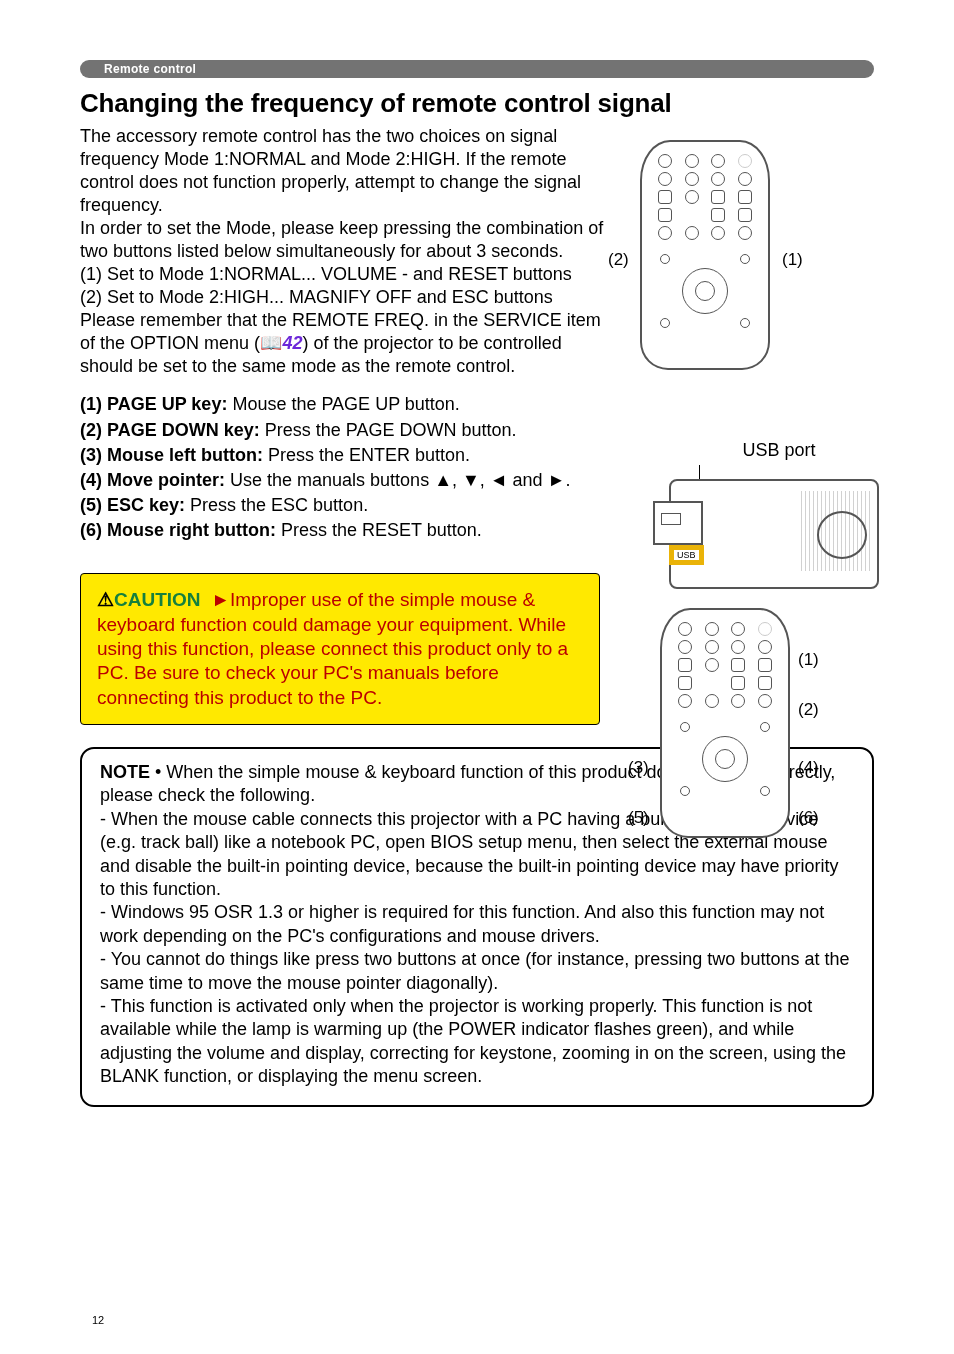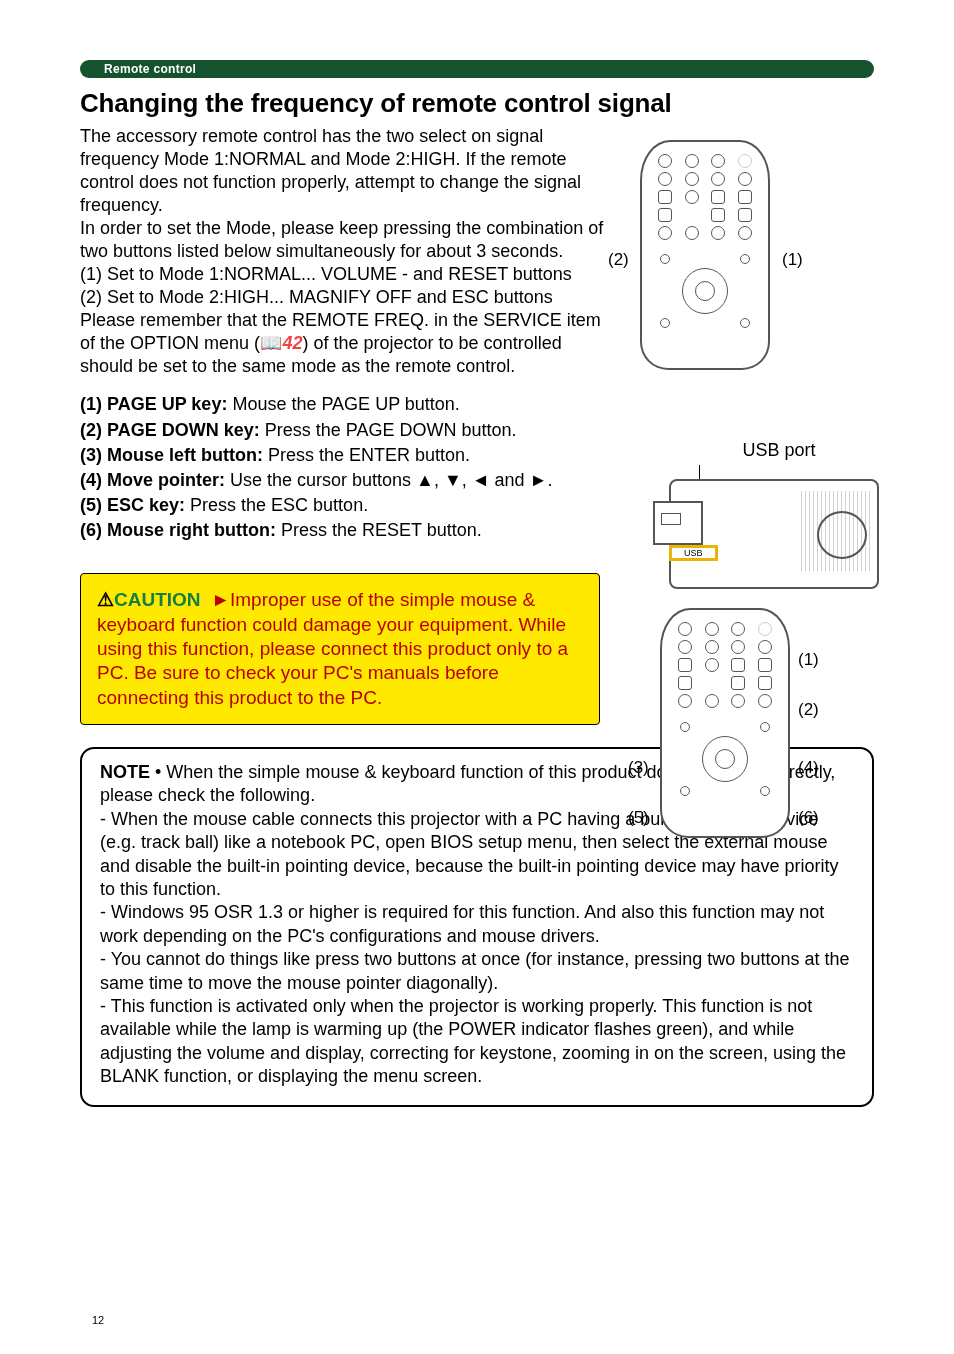--- a/index.html
+++ b/index.html
@@ -6,42 +6,42 @@
   body {
     width: 954px;
     height: 1354px;
     font-family: Arial, Helvetica, sans-serif;
     color: #000;
     position: relative;
     background: #fff;
   }
   .page { padding: 60px 80px 40px 80px; position: relative; }
   .topbar {
-    background: #14532d;
+    background: #737373;
     border-radius: 10px;
     padding: 2px 10px 2px 24px;
     color: #fff;
     font-weight: bold;
     font-size: 12px;
     letter-spacing: .3px;
     margin-bottom: 10px;
   }
   h2.heading {
     font-family: Arial, Helvetica, sans-serif;
     font-weight: 900;
     font-size: 26px;
     margin: 10px 0 6px 0;
     letter-spacing: -.2px;
   }
   .body-text {
     font-size: 18px;
     line-height: 1.28;
     width: 530px;
   }
-  .ref { color: #ef4444; font-style: italic; font-weight: bold; }
+  .ref { color: #6d28d9; font-style: italic; font-weight: bold; }
   .ref-icon { color:#0060d0; font-weight:bold; font-style:normal; }
   .section2 { margin-top: 18px; }
   .list { margin-top: 14px; font-size: 18px; line-height: 1.4; }
   .list b { font-weight: 900; }
   .caution-box {
     background: #ffe900;
     border: 1px solid #000;
     border-radius: 4px;
     padding: 14px 16px;
     width: 520px;
@@ -80,21 +80,21 @@
   .usb-title { font-size:18px; text-align:center; }
   .proj {
     width: 210px; height: 110px;
     border:2px solid #555; border-radius:8px; position:relative;
     background:#fff;
   }
   .proj .lens { position:absolute; right:10px; top:30px; width:50px; height:48px; border:2px solid #555; border-radius:50%; }
   .proj .vents { position:absolute; right:6px; top:10px; width:70px; height:80px; background: repeating-linear-gradient(90deg,#666 0 1px,transparent 1px 4px); opacity:.3;}
   .proj .panel { position:absolute; left:-18px; top:20px; width:50px; height:44px; border:2px solid #555; background:#fff; }
   .proj .usb-port { position:absolute; left:-10px; top:32px; width:20px; height:12px; border:1.5px solid #555; background:#fff; }
-  .proj .usb-lbl { position:absolute; left:-2px; top:64px; font-size:9px; border:3px solid #eab308; padding:0 12px; background:#fff;}
+  .proj .usb-lbl { position:absolute; left:-2px; top:64px; font-size:9px; border:5px solid #eab308; padding:0 3px; background:#fff;}
 </style>
 </head>
 <body>
 
 <div class="page">
 
   <div class="topbar">
     <span>Remote control</span>
   </div>
 
@@ -147,21 +147,21 @@
         <div class="brow">
             <span class="bbtn" style="width:10px;height:10px"></span>
             <span style="width:40px"></span>
             <span class="bbtn" style="width:10px;height:10px"></span>
           </div>
       </div>
     </div>
   </div>
 
   <div class="body-text">
-    <span>The accessory remote control has the two select on signal frequency Mode 1:NORMAL and Mode 2:HIGH. If the remote control does not function properly, attempt to change the signal frequency.</span><br>
+    <span>The accessory remote control has the two choices on signal frequency Mode 1:NORMAL and Mode 2:HIGH. If the remote control does not function properly, attempt to change the signal frequency.</span><br>
     <span>In order to set the Mode, please keep pressing the combination of two buttons listed below simultaneously for about 3 seconds.</span><br>
     <span>(1) Set to Mode 1:NORMAL... VOLUME - and RESET buttons</span><br>
     <span>(2) Set to Mode 2:HIGH... MAGNIFY OFF and ESC buttons</span><br>
     <span>Please remember that the REMOTE FREQ. in the SERVICE item of the OPTION menu (</span><span class="ref-icon">📖</span><span class="ref">42</span><span>) of the projector to be controlled should be set to the same mode as the remote control.</span>
   </div>
 
 
   <div class="illus" style="top:440px; left:640px; width:220px;margin-left:29px;">
     <div class="usb-title">USB port</div>
     <div style="height:4px"></div>
@@ -230,21 +230,21 @@
           </div>
       </div>
     </div>
   </div>
 
 
   <div class="list">
     <div><b>(1) PAGE UP key:</b><span> Mouse the PAGE UP button.</span></div>
     <div><b>(2) PAGE DOWN key:</b><span> Press the PAGE DOWN button.</span></div>
     <div><b>(3) Mouse left button:</b><span> Press the ENTER button.</span></div>
-    <div><b>(4) Move pointer:</b><span> Use the cursor buttons ▲, ▼, ◄ and ►.</span></div>
+    <div><b>(4) Move pointer:</b><span> Use the manuals buttons ▲, ▼, ◄ and ►.</span></div>
     <div><b>(5) ESC key:</b><span> Press the ESC button.</span></div>
     <div><b>(6) Mouse right button:</b><span> Press the RESET button.</span></div>
   </div>
 
   <div class="caution-box">
     <span class="warn">⚠</span><span class="cau-title">CAUTION</span>
     &nbsp;<span>►</span><span>Improper use of the simple mouse &amp; keyboard function could damage your equipment. While using this function, please connect this product only to a PC. Be sure to check your PC's manuals before connecting this product to the PC.</span>
   </div>
 
   <div class="note-box">

